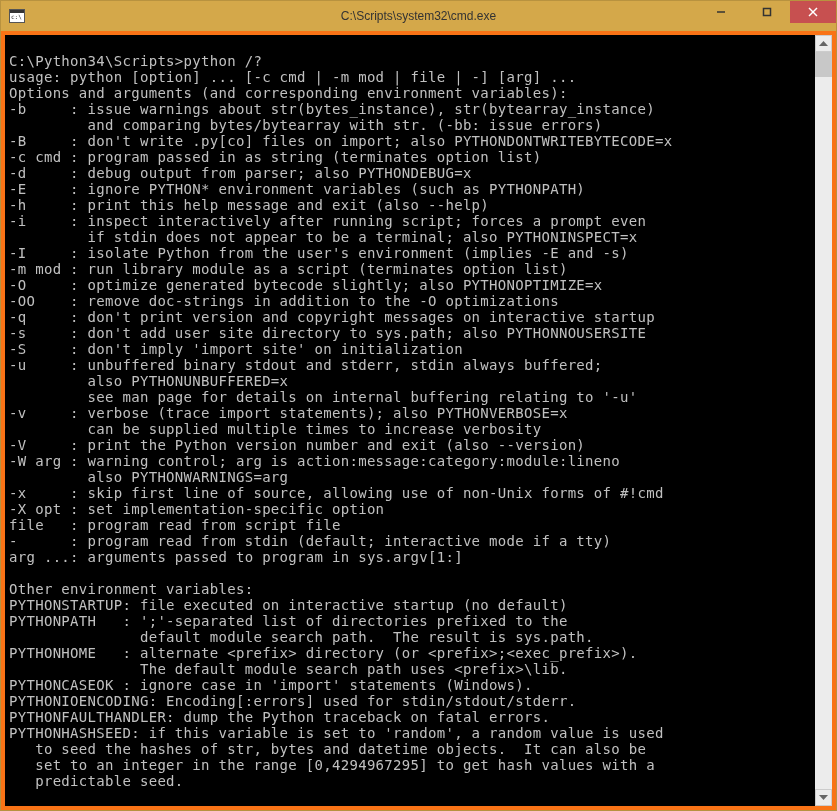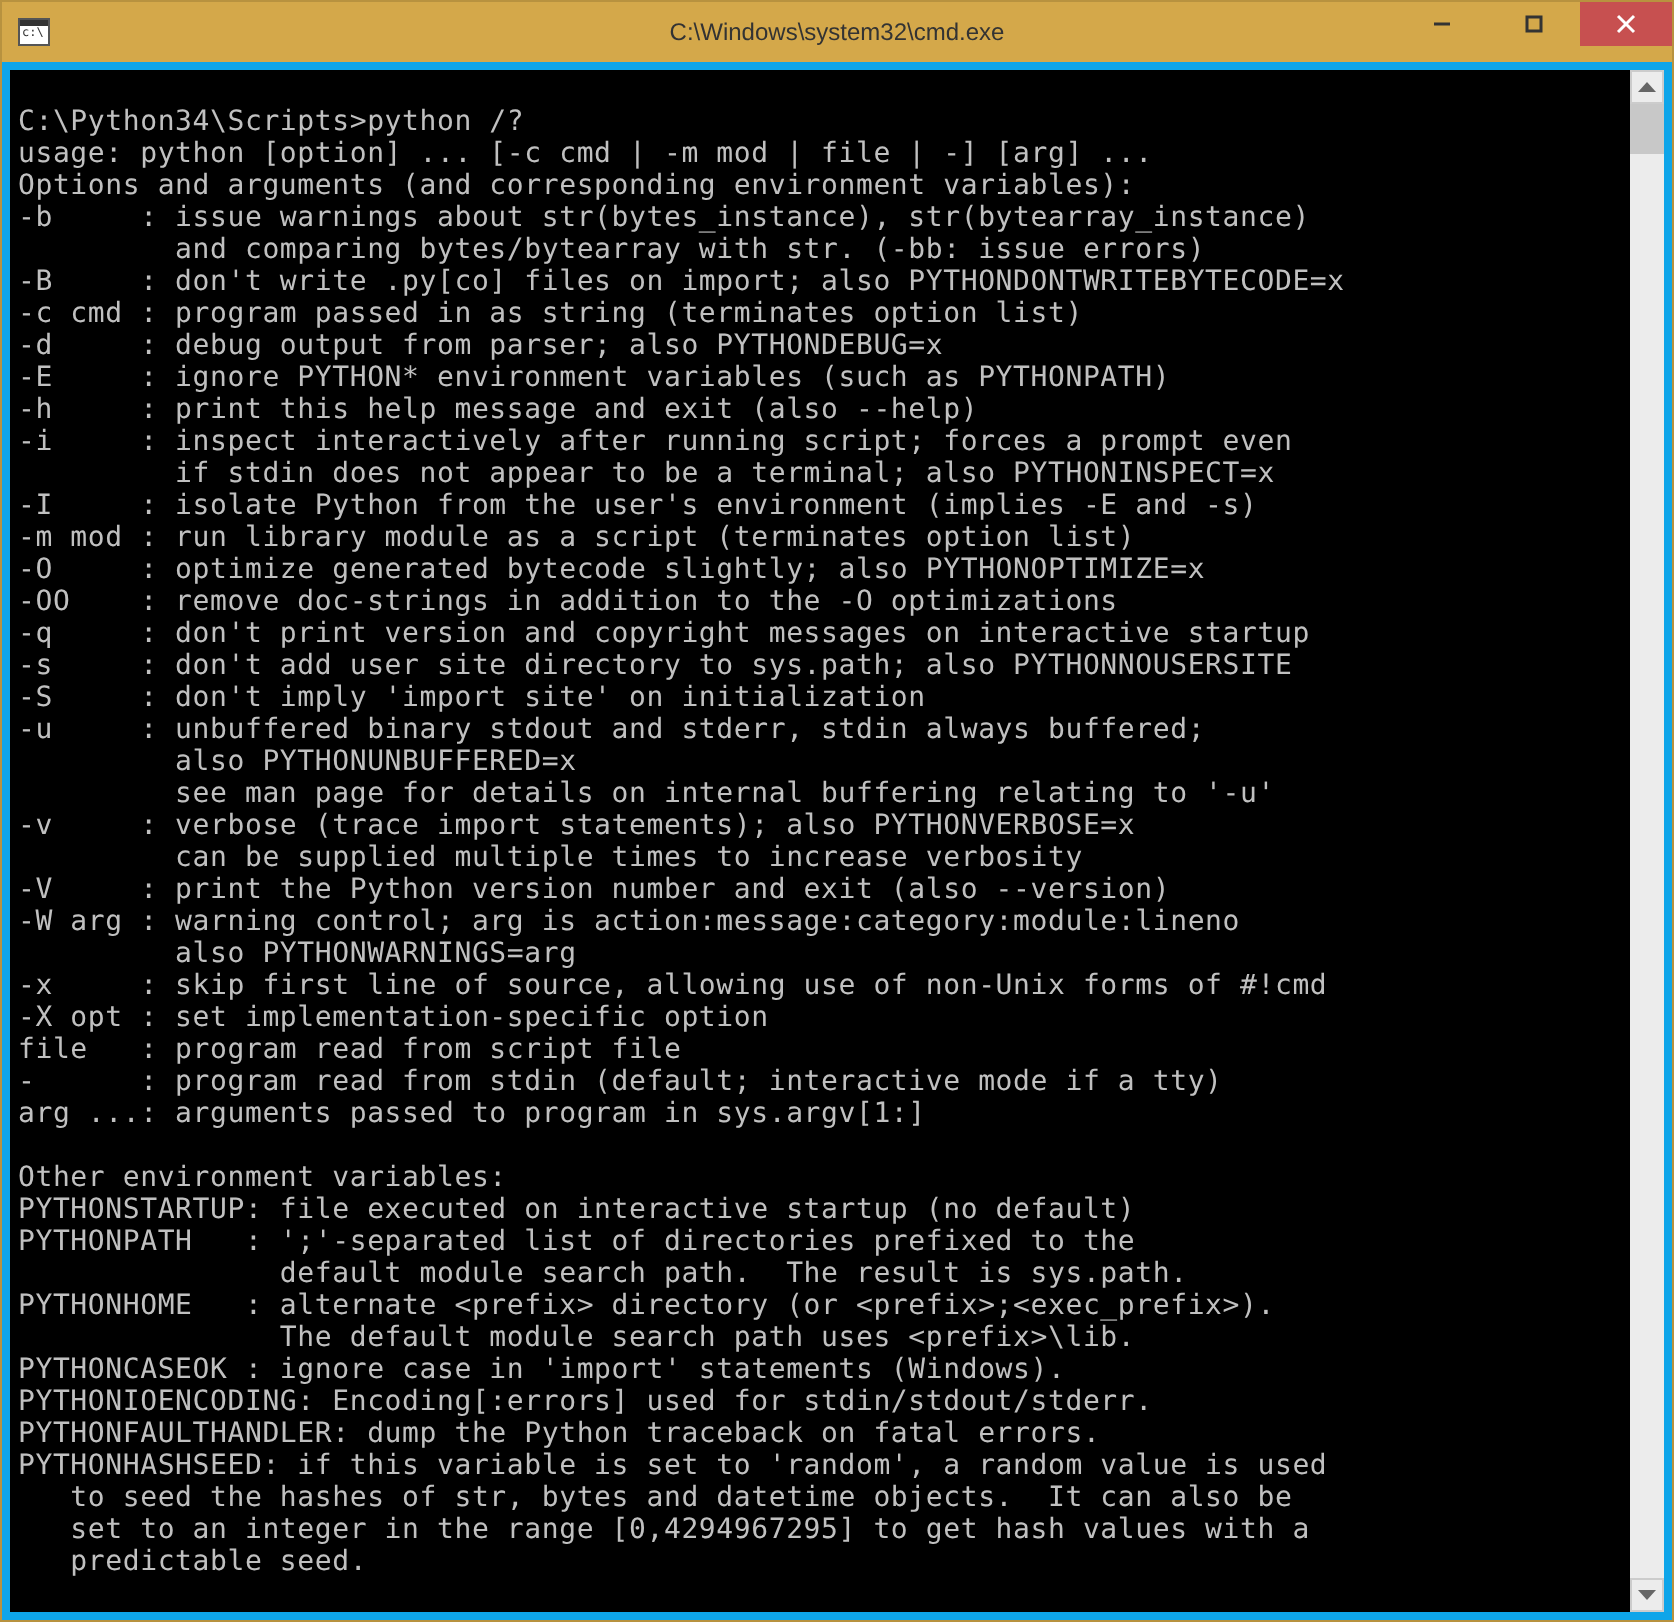--- a/index.html
+++ b/index.html
@@ -75,21 +75,21 @@
     color: #333;
   }
   .win-btn.close {
     background: #c75050;
     color: #fff;
   }
   .win-btn.close svg { stroke: #fff; }
   .win-btn svg { display: block; }
   .client-area {
     flex: 1;
-    background: #0ea5e9;
+    background: #f97316;
     padding: 4px;
     display: flex;
   }
   .console {
     flex: 1;
     background: #000;
     color: #c0c0c0;
     font-family: Consolas, "Lucida Console", monospace;
     font-size: 14px;
     line-height: 16px;
@@ -126,21 +126,21 @@
     height: 25px;
     background: #c8c8c8;
   }
 </style>
 </head>
 <body>
 
 <div class="window">
   <div class="titlebar">
     <span class="titlebar-icon"></span>
-    <span class="titlebar-title">C:\Windows\system32\cmd.exe</span>
+    <span class="titlebar-title">C:\Scripts\system32\cmd.exe</span>
     <div class="window-controls">
       <div class="win-btn">
         <svg width="10" height="10" viewBox="0 0 10 10">
             <line x1="1" y1="5" x2="9" y2="5" stroke="#333" stroke-width="1.5"></line>
           </svg>
       </div>
       <div class="win-btn">
         <svg width="10" height="10" viewBox="0 0 10 10">
             <rect x="1.5" y="1.5" width="7" height="7" fill="none" stroke="#333" stroke-width="1.5"></rect>
           </svg>

